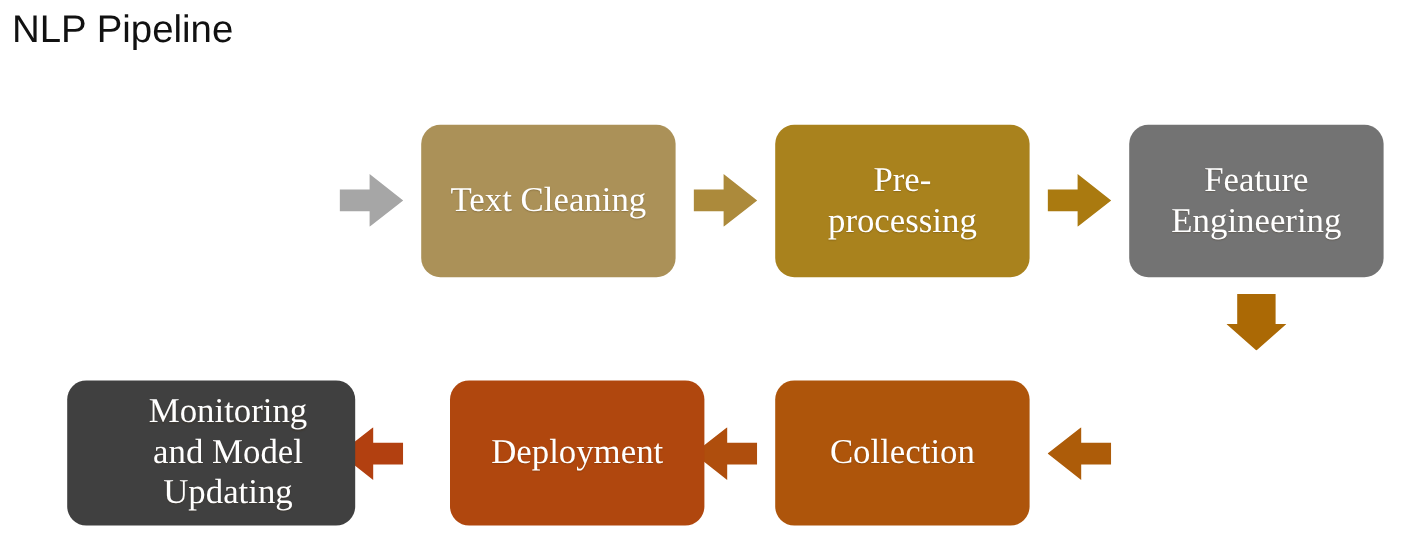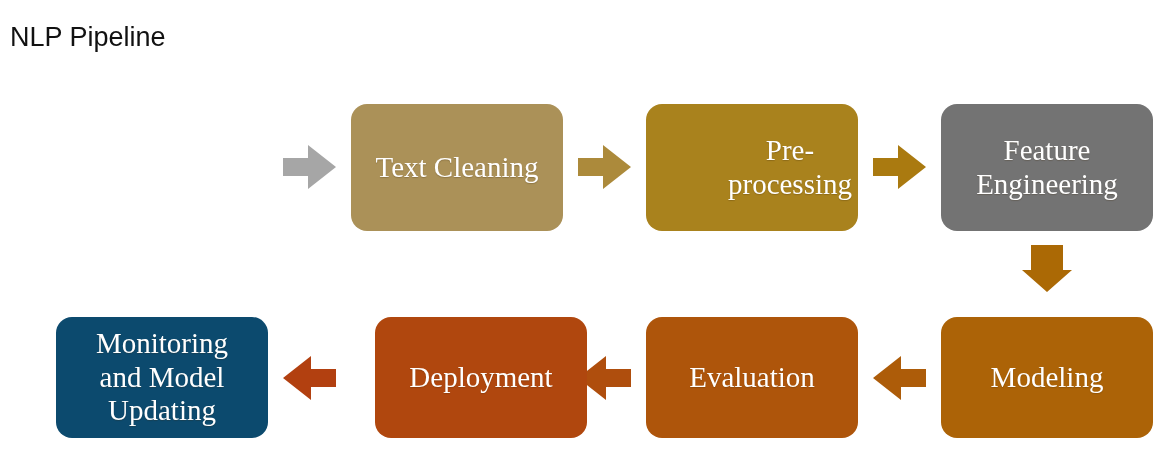--- a/index.html
+++ b/index.html
@@ -11,24 +11,24 @@
     position: relative;
     width: 1169px;
     height: 451px;
     background: #ffffff;
     overflow: hidden;
     font-family: "Liberation Sans", sans-serif;
   }
   .title {
     position: absolute;
     left: 10px;
-    top: 22px;
+    top: 6px;
     margin: 0;
     font-family: "Liberation Sans", sans-serif;
-    font-size: 27px;
+    font-size: 32px;
     font-weight: 400;
     color: #111111;
     letter-spacing: 0px;
   }
   .box {
     position: absolute;
     width: 212px;
     border-radius: 16px;
     display: flex;
     align-items: center;
@@ -61,61 +61,58 @@
   </svg>
 
   <div class="box row-top" style="left: 351px; background: rgb(171, 145, 88);">
     <span class="label">Text Cleaning</span>
   </div>
 
   <svg class="arrow" style="left:578px; top:145px" width="53" height="44" viewBox="0 0 53 44">
     <polygon points="0,13 25,13 25,0 53,22 25,44 25,31 0,31" fill="#AC8A3B"></polygon>
   </svg>
 
-  <div class="box row-top" style="left: 646px; background: rgb(169, 130, 29); justify-content: flex-end;">
+  <div class="box row-top" style="left: 646px; background: rgb(169, 130, 29);">
     <span class="label">Pre-
 processing</span>
   </div>
 
   <svg class="arrow" style="left:873px; top:145px" width="53" height="44" viewBox="0 0 53 44">
     <polygon points="0,13 25,13 25,0 53,22 25,44 25,31 0,31" fill="#AA7A10"></polygon>
   </svg>
 
   <div class="box row-top" style="left: 941px; background: #737373;">
     <span class="label">Feature
 Engineering</span>
   </div>
 
   <svg class="arrow" style="left:1022px; top:245px" width="50" height="47" viewBox="0 0 50 47">
     <polygon points="9,0 41,0 41,25 50,25 25,47 0,25 9,25" fill="#AB6905"></polygon>
   </svg>
 
-  <div class="box row-bottom" style="left: 941px; background: rgb(172, 99, 7);">
-    <span class="label">Modeling</span>
-  </div>
 
   <svg class="arrow" style="left:873px; top:356px" width="53" height="44" viewBox="0 0 53 44">
     <polygon points="53,13 28,13 28,0 0,22 28,44 28,31 53,31" fill="#AD5C09"></polygon>
   </svg>
 
   <div class="box row-bottom" style="left: 646px; background: rgb(174, 85, 11);">
-    <span class="label">Evaluation</span>
+    <span class="label">Collection</span>
   </div>
 
   <svg class="arrow" style="left:578px; top:356px" width="53" height="44" viewBox="0 0 53 44">
     <polygon points="53,13 28,13 28,0 0,22 28,44 28,31 53,31" fill="#AF4E0D"></polygon>
   </svg>
 
   <div class="box row-bottom" style="left: 351px; background: rgb(176, 71, 14); margin-left: 24px;">
     <span class="label">Deployment</span>
   </div>
 
   <svg class="arrow" style="left:283px; top:356px" width="53" height="44" viewBox="0 0 53 44">
     <polygon points="53,13 28,13 28,0 0,22 28,44 28,31 53,31" fill="#B24010"></polygon>
   </svg>
 
-  <div class="box row-bottom" style="left: 56px; background: #0c4a6e;">
+  <div class="box row-bottom" style="left: 56px; background: #404040; padding-left: 28px;">
     <span class="label">Monitoring
 and Model
 Updating</span>
   </div>
 
 </div>
 
 </body></html>

